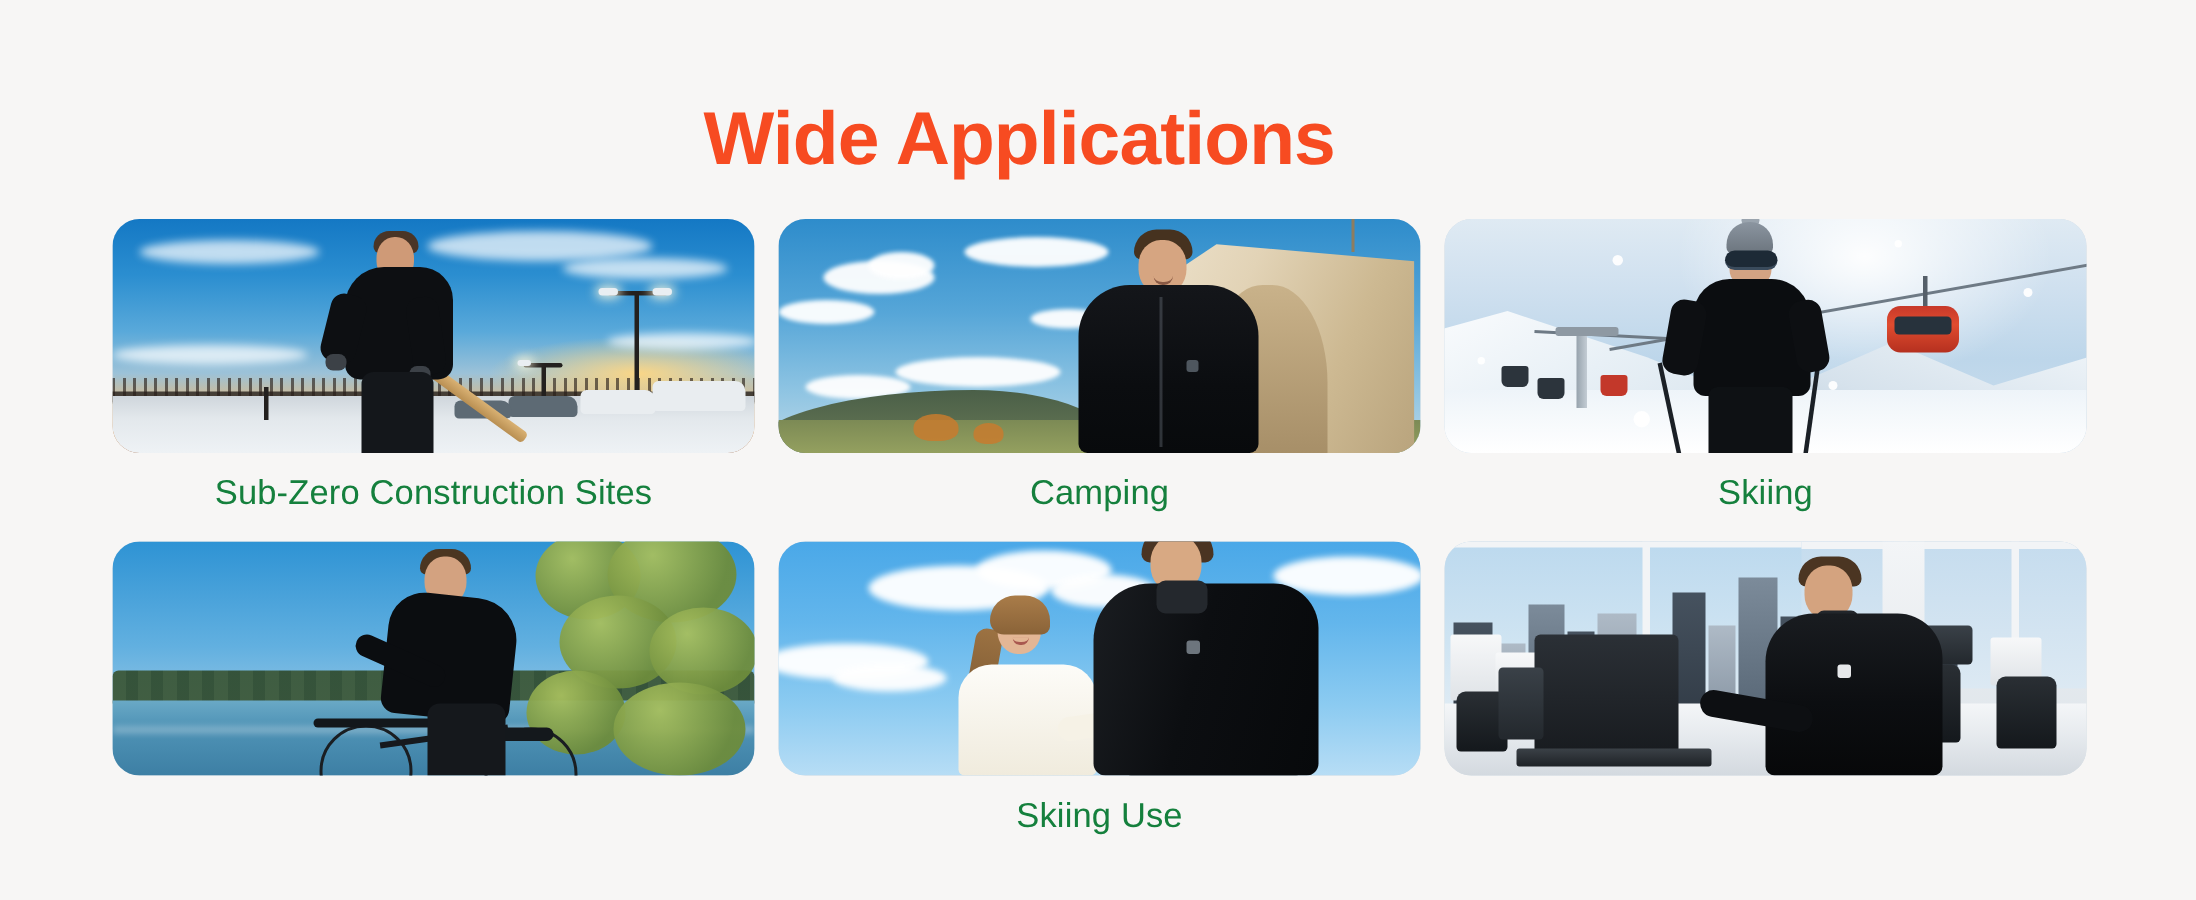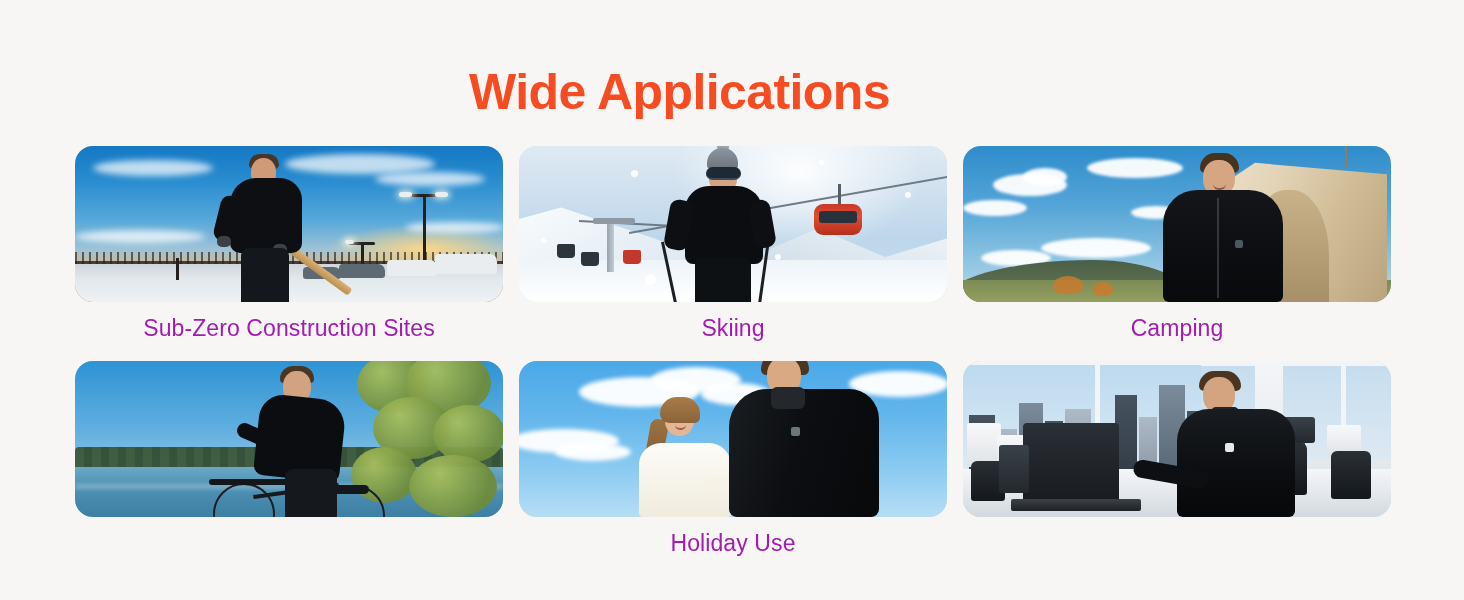--- a/index.html
+++ b/index.html
@@ -61,21 +61,21 @@
     border-radius: 18px;
     overflow: hidden;
     background: #cfd9e2;
   }
 
   .caption {
     height: 52px;
     line-height: 52px;
     text-align: center;
     font-size: 23px;
-    color: #a21caf;
+    color: #15803d;
     font-weight: 400;
     letter-spacing: 0.1px;
     white-space: nowrap;
   }
 
   .scene { position: absolute; inset: 0; }
   .layer { position: absolute; }
 
   
   .c1-sky {
@@ -582,66 +582,20 @@
             <div class="layer c1-torso"></div>
             <div class="layer c1-arm" style="left:2px;  top:44px; width:24px; height:46px; transform:rotate(14deg);"></div>
             <div class="layer c1-arm" style="left:58px; top:46px; width:22px; height:52px; transform:rotate(-8deg);"></div>
             <div class="layer c1-glove" style="left:2px;  top:84px;"></div>
             <div class="layer c1-glove" style="left:58px; top:92px;"></div>
             <div class="layer c1-legs"></div>
           </div>
         </div>
       </div>
       <div class="caption">Sub-Zero Construction Sites</div>
-    </div>
-
-    <div class="cell">
-      <div class="card">
-        <div class="scene">
-          <div class="layer c2-sky"></div>
-          <div class="layer c2-sunflare"></div>
-          <div class="layer c2-mtn-right"></div>
-          <div class="layer c2-mtn-left"></div>
-          <div class="layer c2-snowfield"></div>
-
-          <div class="layer c2-cable" style="left:110px; top:86px; width:340px; transform:rotate(-10deg);"></div>
-          <div class="layer c2-cable" style="left:60px;  top:74px; width:120px; transform:rotate(3deg);"></div>
-          <div class="layer c2-gondola-hanger"></div>
-          <div class="layer c2-gondola">
-            <div class="layer c2-gondola-win"></div>
-          </div>
-
-          <div class="layer c2-tower"></div>
-          <div class="layer c2-tower-top"></div>
-          <div class="layer c2-chair" style="left:38px;  bottom:44px;"></div>
-          <div class="layer c2-chair" style="left:62px;  bottom:36px;"></div>
-          <div class="layer c2-chair red" style="left:104px; bottom:38px;"></div>
-
-          <div class="layer c2-flake" style="left:112px; top:24px;  width:7px;  height:7px;"></div>
-          <div class="layer c2-flake" style="left:300px; top:14px;  width:5px;  height:5px;"></div>
-          <div class="layer c2-flake" style="left:386px; top:46px;  width:6px;  height:6px;"></div>
-          <div class="layer c2-flake" style="left:126px; top:128px; width:11px; height:11px;"></div>
-          <div class="layer c2-flake" style="left:22px;  top:92px;  width:5px;  height:5px;"></div>
-          <div class="layer c2-flake" style="left:256px; top:108px; width:6px;  height:6px;"></div>
-
-          <div class="layer c2-skier">
-            <div class="layer c2-pole" style="left:-8px; top:96px; height:62px; transform:rotate(-12deg);"></div>
-            <div class="layer c2-pole" style="left:98px; top:94px; height:64px; transform:rotate(8deg);"></div>
-            <div class="layer c2-pom"></div>
-            <div class="layer c2-face"></div>
-            <div class="layer c2-beanie"></div>
-            <div class="layer c2-goggles"></div>
-            <div class="layer c2-body"></div>
-            <div class="layer c1-arm" style="left:-2px; top:54px; width:24px; height:50px; transform:rotate(10deg);"></div>
-            <div class="layer c1-arm" style="left:82px; top:54px; width:22px; height:48px; transform:rotate(-10deg);"></div>
-            <div class="layer c2-pants"></div>
-          </div>
-        </div>
-      </div>
-      <div class="caption">Skiing</div>
     </div>
 
     <div class="cell">
       <div class="card">
         <div class="scene">
           <div class="layer c3-sky"></div>
           <div class="layer c3-cloud" style="left:30px;  top:28px;  width:74px;  height:22px;"></div>
           <div class="layer c3-cloud" style="left:60px;  top:22px;  width:44px;  height:18px;"></div>
           <div class="layer c3-cloud" style="left:124px; top:12px;  width:96px;  height:20px;"></div>
           <div class="layer c3-cloud" style="left:0px;   top:54px;  width:64px;  height:16px;"></div>
@@ -669,20 +623,66 @@
             <div class="layer c3-logo"></div>
           </div>
         </div>
       </div>
       <div class="caption">Camping</div>
     </div>
 
     <div class="cell">
       <div class="card">
         <div class="scene">
+          <div class="layer c2-sky"></div>
+          <div class="layer c2-sunflare"></div>
+          <div class="layer c2-mtn-right"></div>
+          <div class="layer c2-mtn-left"></div>
+          <div class="layer c2-snowfield"></div>
+
+          <div class="layer c2-cable" style="left:110px; top:86px; width:340px; transform:rotate(-10deg);"></div>
+          <div class="layer c2-cable" style="left:60px;  top:74px; width:120px; transform:rotate(3deg);"></div>
+          <div class="layer c2-gondola-hanger"></div>
+          <div class="layer c2-gondola">
+            <div class="layer c2-gondola-win"></div>
+          </div>
+
+          <div class="layer c2-tower"></div>
+          <div class="layer c2-tower-top"></div>
+          <div class="layer c2-chair" style="left:38px;  bottom:44px;"></div>
+          <div class="layer c2-chair" style="left:62px;  bottom:36px;"></div>
+          <div class="layer c2-chair red" style="left:104px; bottom:38px;"></div>
+
+          <div class="layer c2-flake" style="left:112px; top:24px;  width:7px;  height:7px;"></div>
+          <div class="layer c2-flake" style="left:300px; top:14px;  width:5px;  height:5px;"></div>
+          <div class="layer c2-flake" style="left:386px; top:46px;  width:6px;  height:6px;"></div>
+          <div class="layer c2-flake" style="left:126px; top:128px; width:11px; height:11px;"></div>
+          <div class="layer c2-flake" style="left:22px;  top:92px;  width:5px;  height:5px;"></div>
+          <div class="layer c2-flake" style="left:256px; top:108px; width:6px;  height:6px;"></div>
+
+          <div class="layer c2-skier">
+            <div class="layer c2-pole" style="left:-8px; top:96px; height:62px; transform:rotate(-12deg);"></div>
+            <div class="layer c2-pole" style="left:98px; top:94px; height:64px; transform:rotate(8deg);"></div>
+            <div class="layer c2-pom"></div>
+            <div class="layer c2-face"></div>
+            <div class="layer c2-beanie"></div>
+            <div class="layer c2-goggles"></div>
+            <div class="layer c2-body"></div>
+            <div class="layer c1-arm" style="left:-2px; top:54px; width:24px; height:50px; transform:rotate(10deg);"></div>
+            <div class="layer c1-arm" style="left:82px; top:54px; width:22px; height:48px; transform:rotate(-10deg);"></div>
+            <div class="layer c2-pants"></div>
+          </div>
+        </div>
+      </div>
+      <div class="caption">Skiing</div>
+    </div>
+
+    <div class="cell">
+      <div class="card">
+        <div class="scene">
           <div class="layer c4-sky"></div>
           <div class="layer c4-far-trees"></div>
           <div class="layer c4-lake"></div>
           <div class="layer c4-lake-shine"></div>
 
           <div class="layer c4-tree-right">
             <div class="c4-leaf" style="left:10px;  top:4px;   width:70px; height:58px;"></div>
             <div class="c4-leaf" style="left:58px;  top:0px;   width:86px; height:64px;"></div>
             <div class="c4-leaf" style="left:26px;  top:46px;  width:78px; height:62px;"></div>
             <div class="c4-leaf" style="left:86px;  top:54px;  width:72px; height:58px;"></div>
@@ -733,21 +733,21 @@
           <div class="layer c5-man">
             <div class="layer c5-m-hair"></div>
             <div class="layer c5-m-head"></div>
             <div class="layer c5-m-inner"></div>
             <div class="layer c5-m-jacket"></div>
             <div class="layer c5-m-collar"></div>
             <div class="layer c5-m-logo"></div>
           </div>
         </div>
       </div>
-      <div class="caption">Holiday Use</div>
+      <div class="caption">Skiing Use</div>
     </div>
 
     <div class="cell">
       <div class="card">
         <div class="scene">
           <div class="layer c6-bg"></div>
 
           <div class="layer c6-window">
             <div class="c6-bldg dark" style="left:6px;   width:26px; height:58px;"></div>
             <div class="c6-bldg light" style="left:34px;  width:20px; height:44px;"></div>

